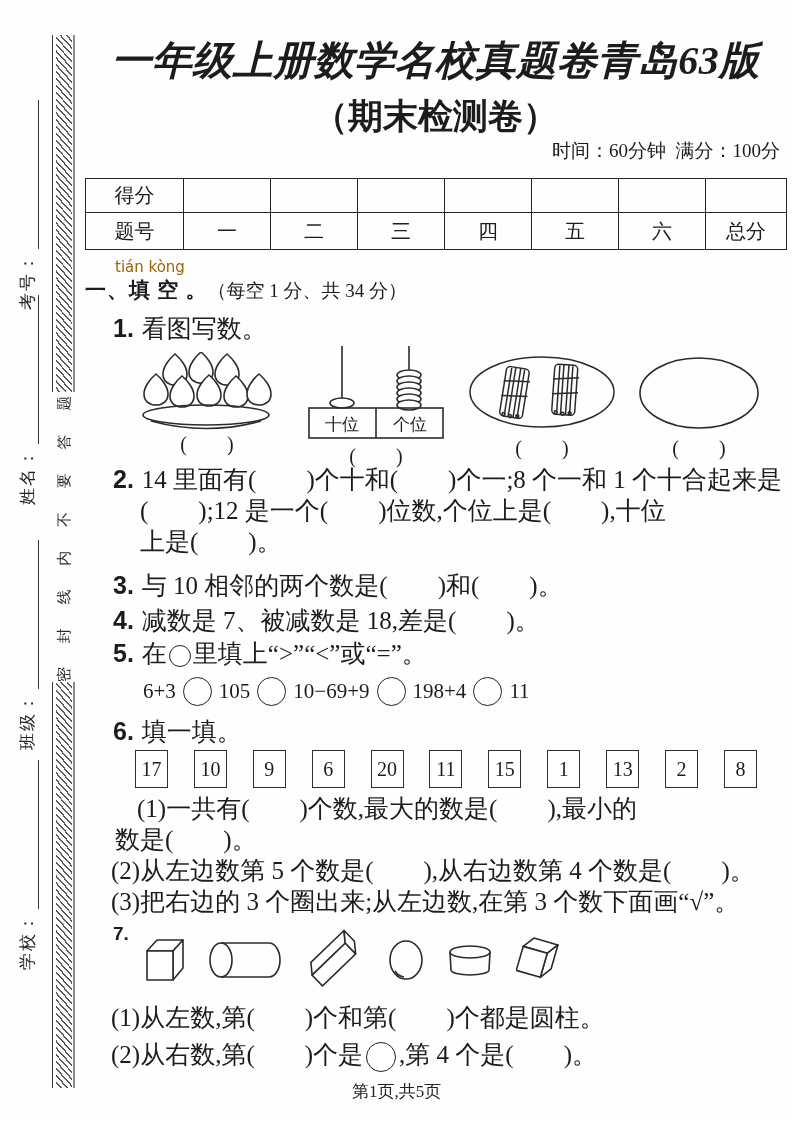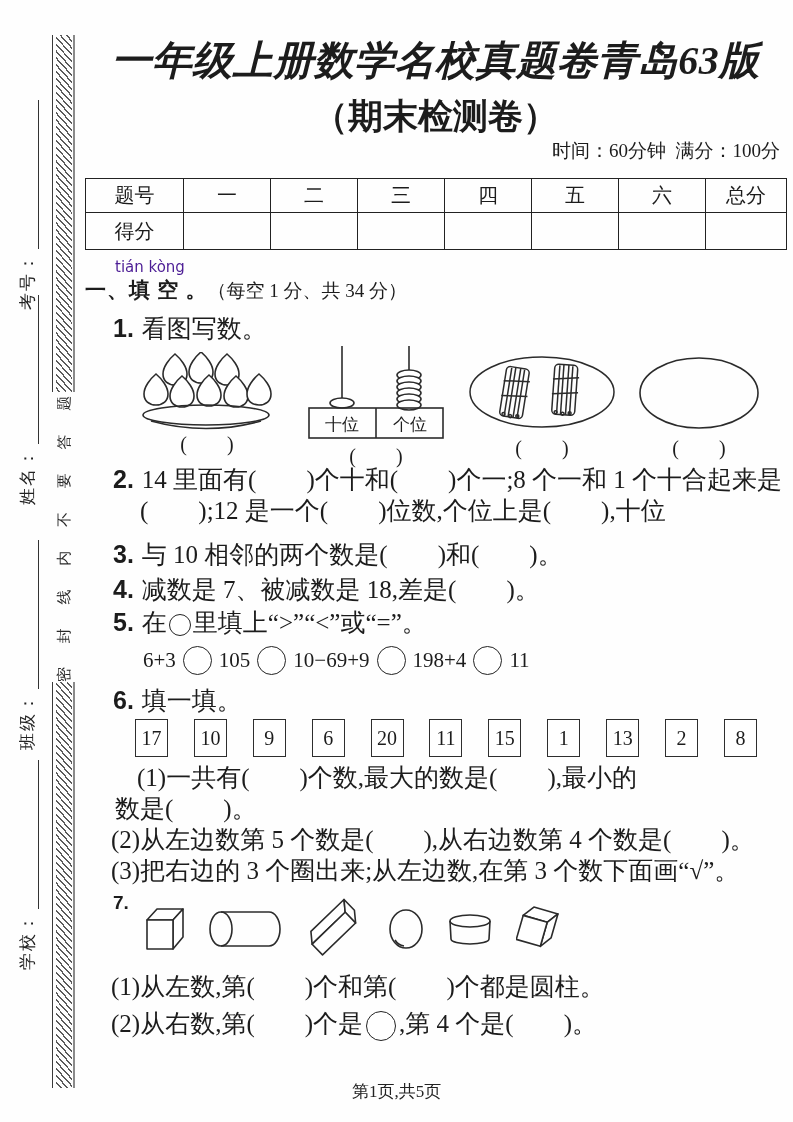--- a/index.html
+++ b/index.html
@@ -28,21 +28,21 @@
     font-size:15px; letter-spacing:10px; color:#2a2a2a; line-height:26px; white-space:pre;
   }
   
   .content { position:absolute; left:85px; top:0; width:701px; }
   .title { margin-top:34px; text-align:center; font-size:40px; font-weight:700; line-height:54px; letter-spacing:0.5px; white-space:nowrap;font-style:italic; }
   .subtitle { margin-top:10px; text-align:center; font-size:35px; font-weight:700; line-height:38px; }
   .meta { margin-top:2px; text-align:right; font-size:19px; line-height:26px; padding-right:6px; white-space:pre-wrap; }
   table.score { margin-top:14px; width:100%; border-collapse:collapse; table-layout:fixed; }
   table.score td { border:1.7px solid #222; text-align:center; font-size:20px; height:34px; }
   table.score tr:last-child td { height:37px; }
-  .pinyin { margin-top:9px; margin-left:30px; font-family:"DejaVu Sans","Liberation Sans",sans-serif; font-size:15px; line-height:17px; color:#4c1d95; }
+  .pinyin { margin-top:9px; margin-left:30px; font-family:"DejaVu Sans","Liberation Sans",sans-serif; font-size:15px; line-height:17px; color:#a16207; }
   .sec-head { font-size:19px; line-height:29px; }
   .sec-head b { font-size:21px; letter-spacing:1px; }
   .q-line { font-size:25px; line-height:31px; white-space:pre-wrap; }
   .qnum { font-weight:700; font-family:"Liberation Sans","DejaVu Sans",sans-serif; padding-right:8px; }
   .ml28 { margin-left:28px; } .ml30 { margin-left:30px; } .ml34 { margin-left:26px; }
   .ml52 { margin-left:52px; } .ml55 { margin-left:55px; }
   
   .fig-row { position:relative; height:110px; margin-top:4px; }
   .fig { position:absolute; text-align:center; }
   .fig .paren { font-size:20px; line-height:24px; letter-spacing:0; white-space:pre; }
@@ -101,38 +101,38 @@
           <col style="width:87px">
           <col style="width:87px">
           <col style="width:87px">
         <col style="width:87px">
           <col style="width:87px">
           <col style="width:87px">
           <col style="width:81px">
       </colgroup>
       <tbody>
           <tr>
+        <td>得分</td>
+        <td></td>
+            <td></td>
+        <td></td>
+            <td></td>
+        <td></td>
+            <td></td>
+        <td></td>
+      </tr>
+      <tr>
         <td>题号</td>
         <td>一</td>
         <td>二</td>
         <td>三</td>
         <td>四</td>
         <td>五</td>
         <td>六</td>
         <td>总分</td>
-      </tr>
-      <tr>
-        <td>得分</td>
-        <td></td>
-            <td></td>
-        <td></td>
-            <td></td>
-        <td></td>
-            <td></td>
-        <td></td>
       </tr>
     </tbody>
       </table>
 
     <div class="pinyin">tián kòng</div>
     <div class="sec-head"><b>一、填 空 。</b><span>（每空 1 分、共 34 分）</span></div>
 
     <div class="q-line ml28" style="margin-top:8px"><span class="qnum">1.</span><span>看图写数。</span></div>
 
     <div class="fig-row">
@@ -212,20 +212,21 @@
       <div class="fig" style="left:552px; top:8px; width:124px;">
         <svg width="124" height="74" viewBox="0 0 124 74">
           <ellipse cx="62" cy="37" rx="59" ry="35" stroke="#2b2b2b" stroke-width="1.6" fill="none"></ellipse>
         </svg>
         <div class="paren" style="margin-top:6px">(        )</div>
       </div>
     </div>
 
     <div class="q-line ml28" style="margin-top:6px"><span class="qnum">2.</span><span>14 里面有(        )个十和(        )个一;8 个一和 1 个十合起来是</span></div>
     <div class="q-line ml55">(        );12 是一个(        )位数,个位上是(        ),十位</div>
+    <div class="q-line ml55">上是(        )。</div>
 
     <div class="q-line ml28" style="margin-top:13px"><span class="qnum">3.</span><span>与 10 相邻的两个数是(        )和(        )。</span></div>
 
     <div class="q-line ml28" style="margin-top:4px"><span class="qnum">4.</span><span>减数是 7、被减数是 18,差是(        )。</span></div>
 
     <div class="q-line ml28" style="margin-top:0; line-height:35px"><span class="qnum">5.</span><span>在</span><span class="circle c-intro"></span><span>里填上“&gt;”“&lt;”或“=”。</span></div>
     <div class="cmp-row">
       <span class="cmp-item"><span>6+3</span><span class="circle"></span><span>10</span></span>
       <span class="cmp-item"><span>5</span><span class="circle"></span><span>10−6</span></span>
       <span class="cmp-item"><span>9+9</span><span class="circle"></span><span>19</span></span>

